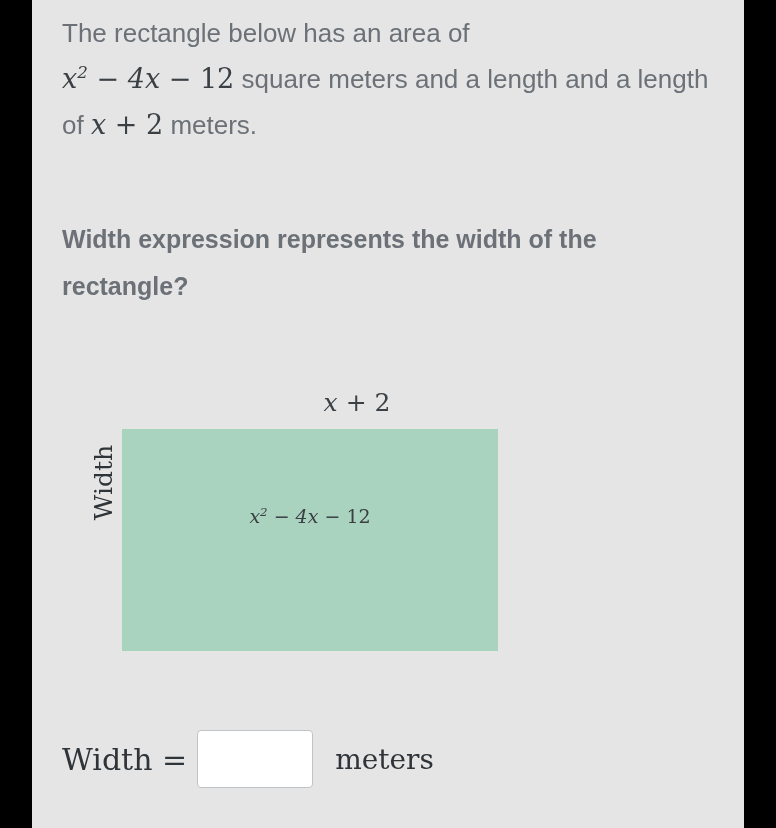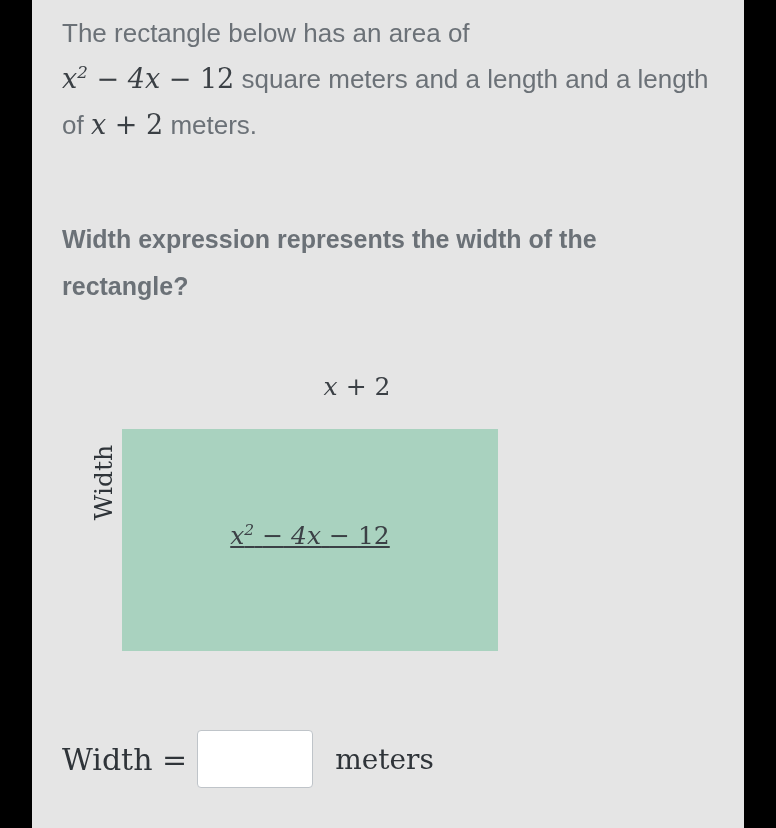--- a/index.html
+++ b/index.html
@@ -73,40 +73,39 @@
   #figure {
     position: absolute;
     left: 0;
     top: 360px;
     width: 712px;
     height: 320px;
   }
   #top-label {
     position: absolute;
     left: 245px;
-    top: 12px;
+    top: 28px;
     width: 160px;
     text-align: center;
     font-size: 25px;
   }
   #rect {
     position: absolute;
     left: 90px;
     top: 69px;
     width: 376px;
     height: 222px;
     background: #a9d2bf;
   }
   #rect-label {
     position: absolute;
     width: 100%;
-    top: 92px;
+    top: 76px;
     text-align: center;
-    font-size: 25px;
-    text-decoration: underline;
+    font-size: 19px;
   }
   #side-label {
     position: absolute;
     left: -9px;
     top: 108px;
     width: 160px;
     text-align: center;
     font-size: 25px;
     font-family: "DejaVu Serif", "Liberation Serif", serif;
     color: #2f3439;

